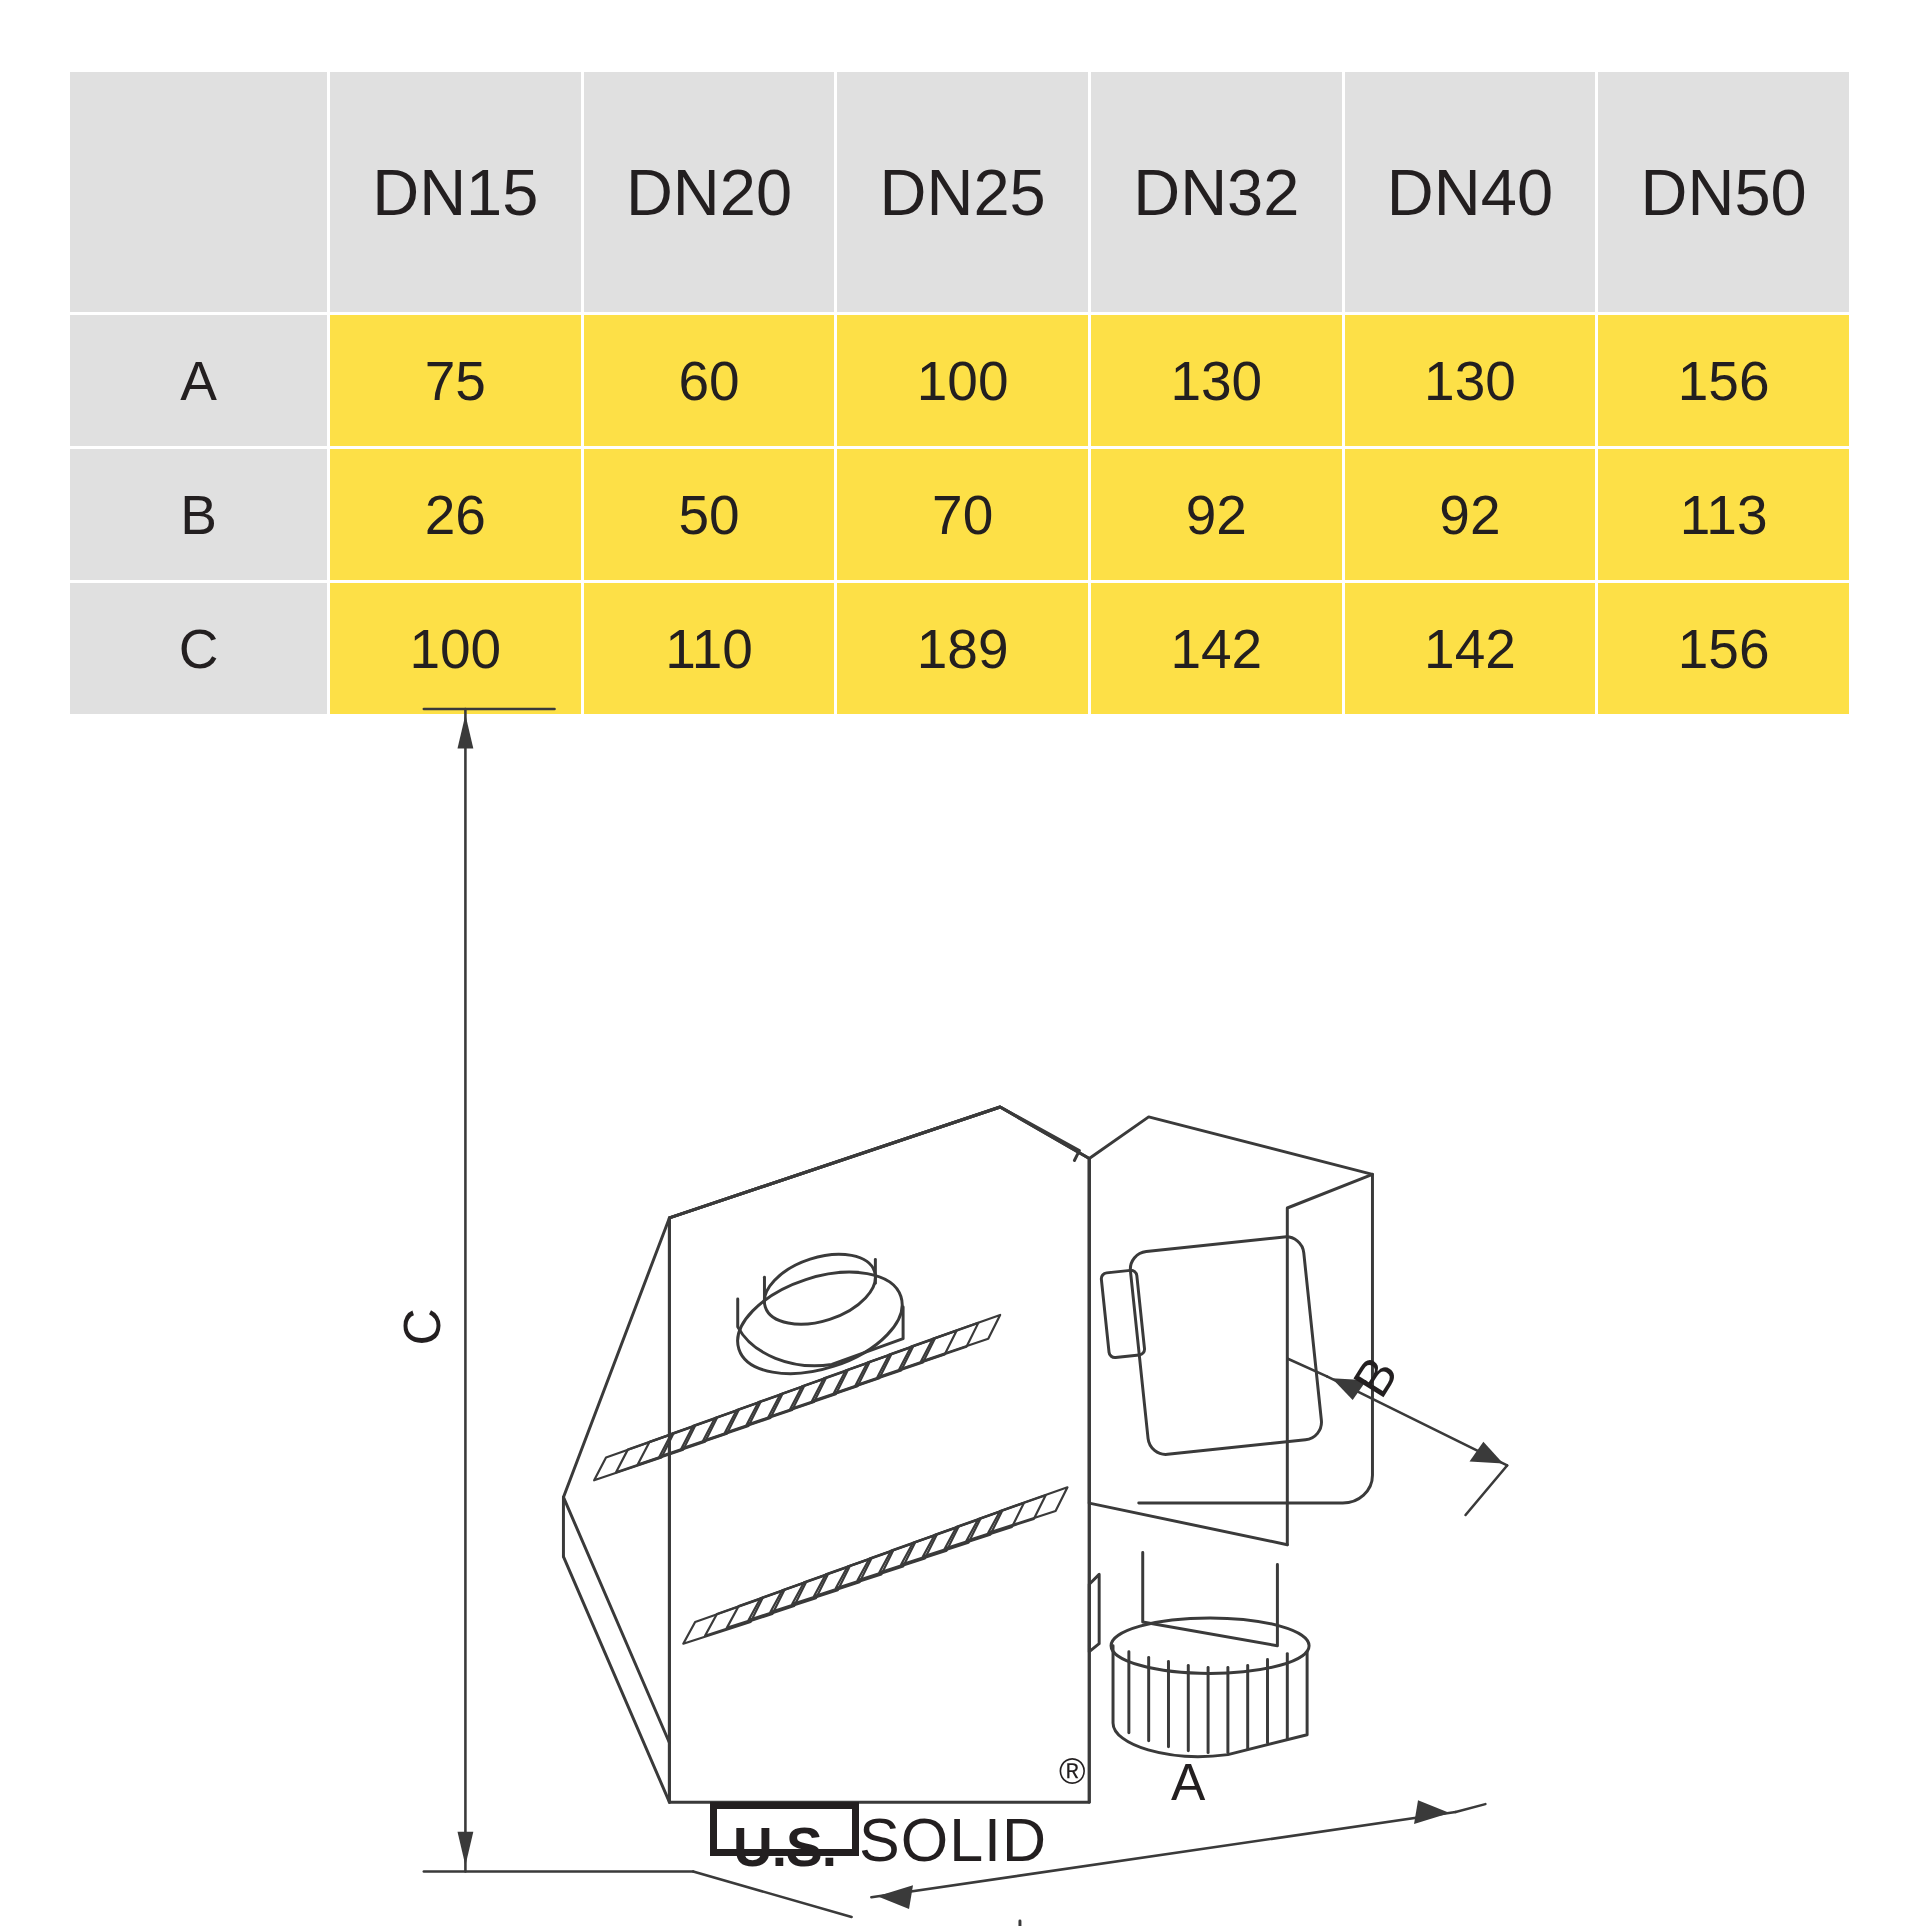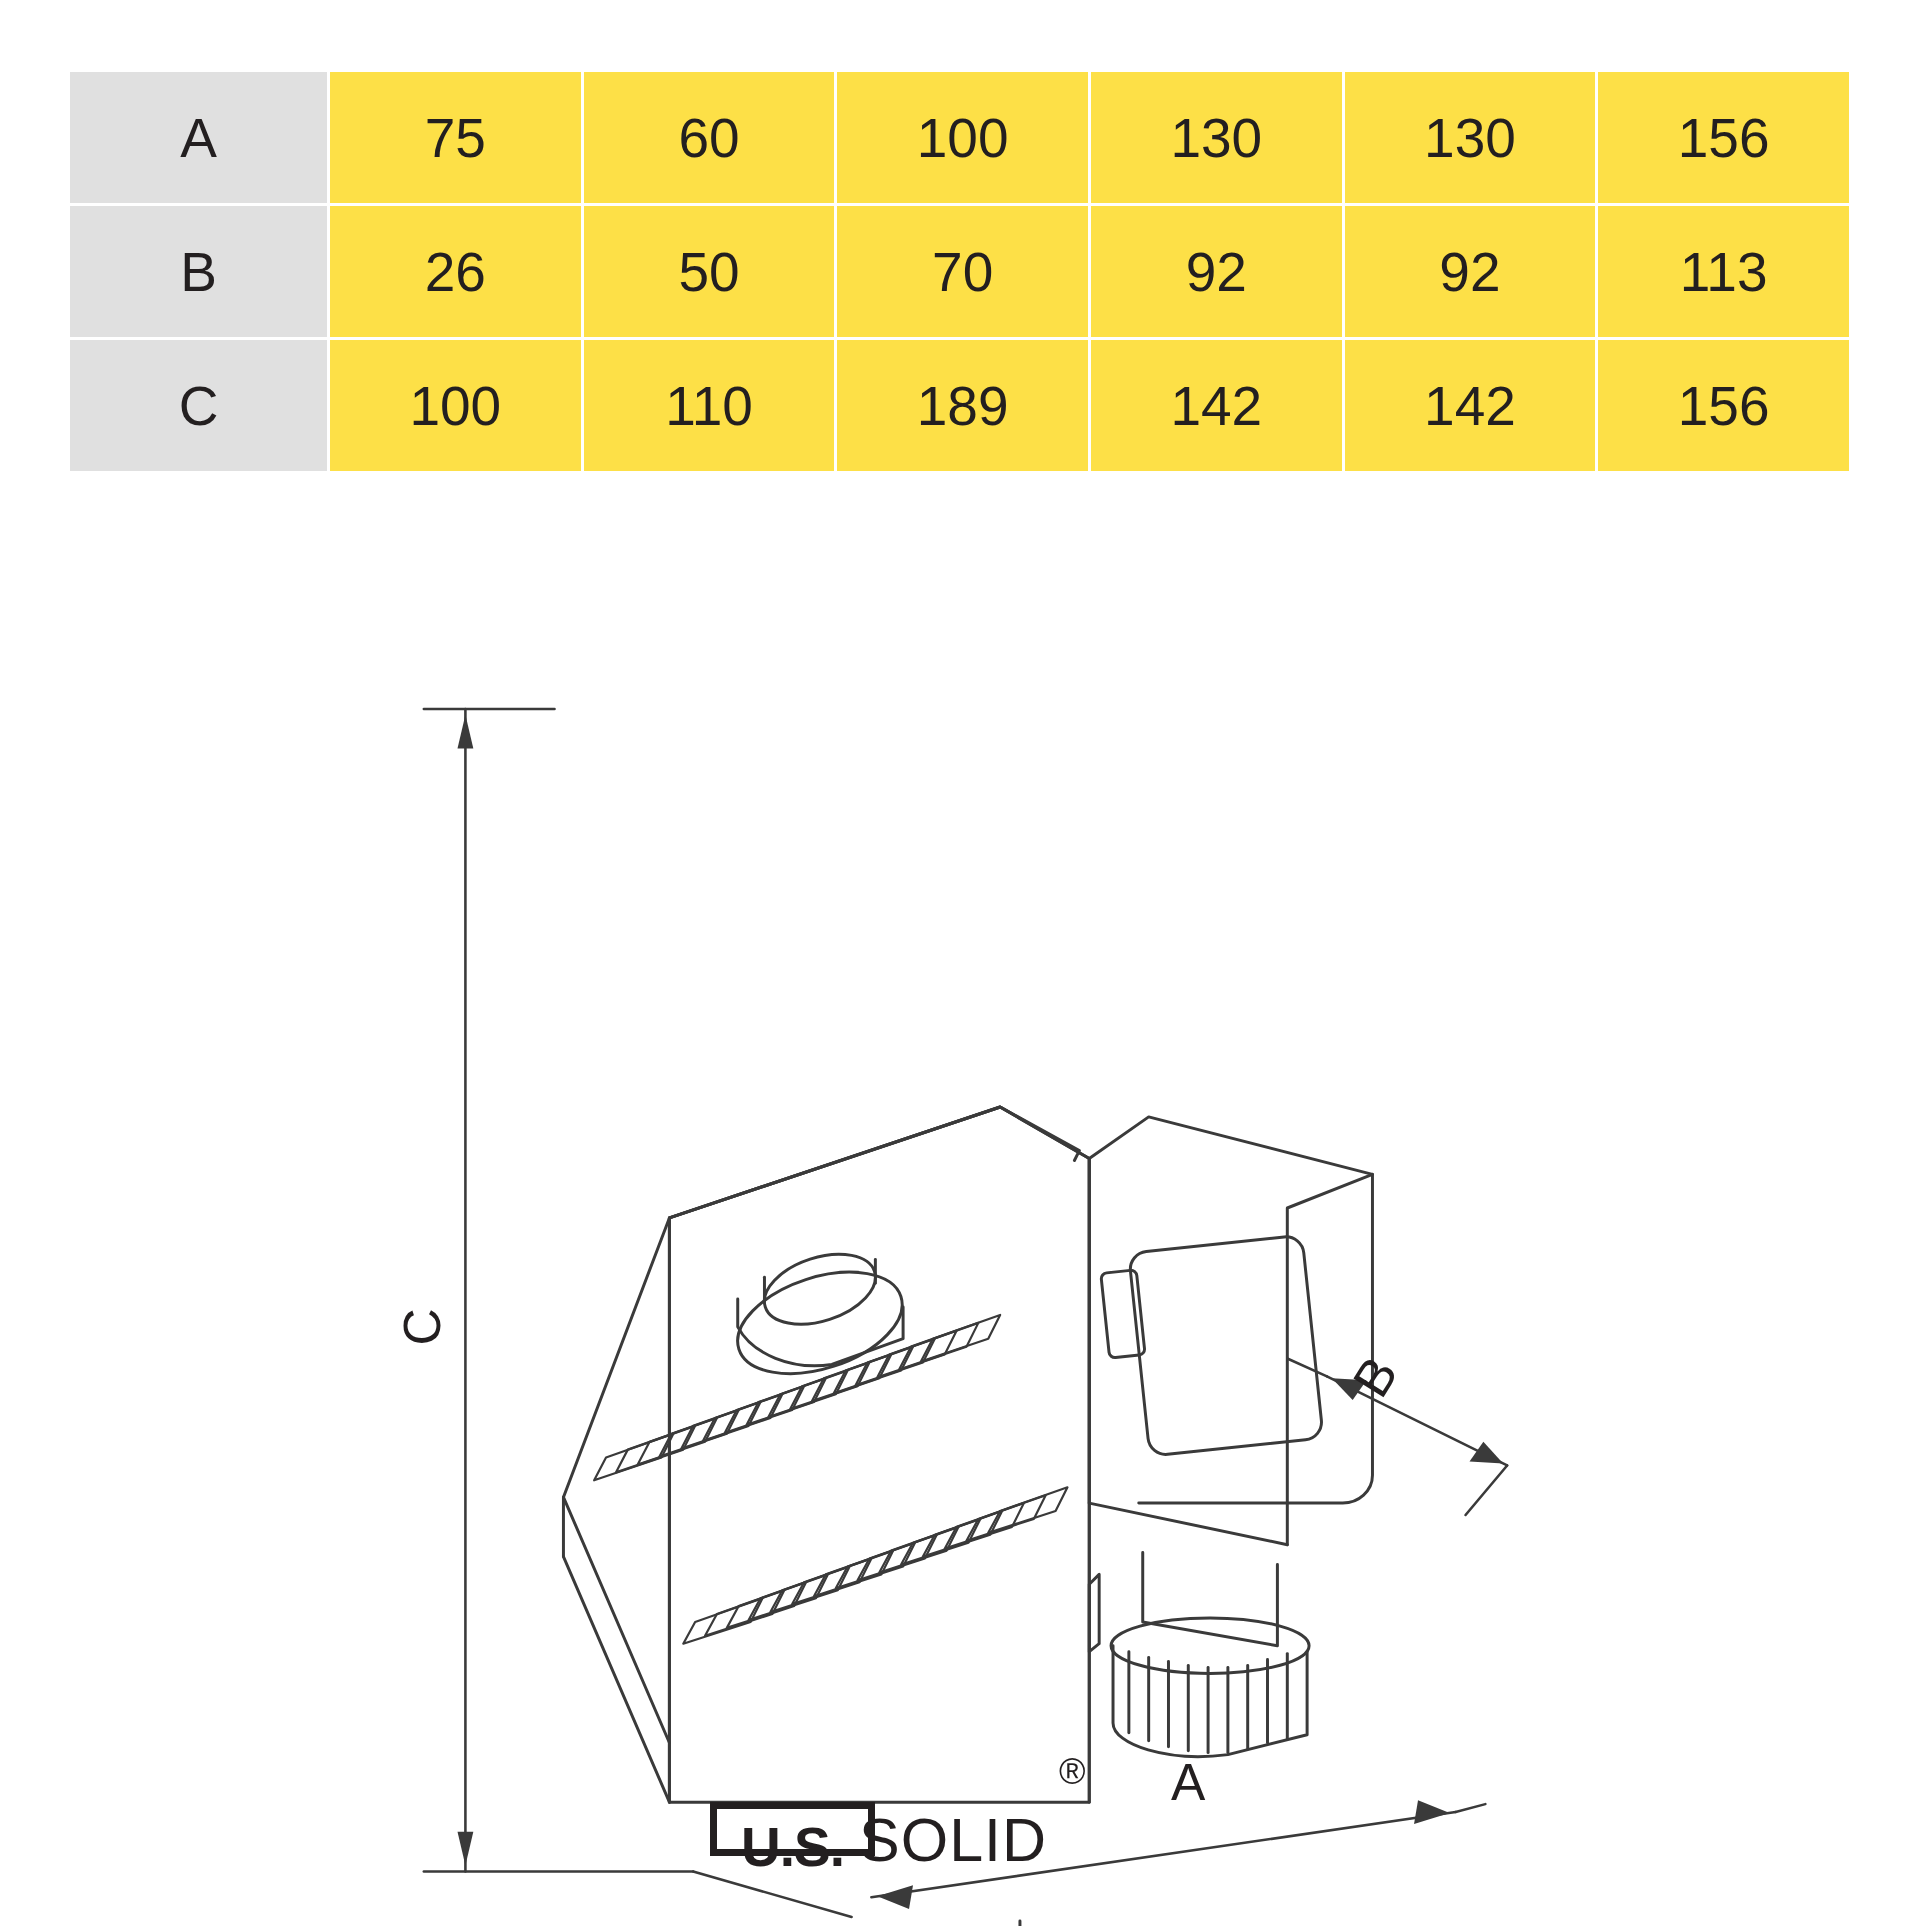--- a/index.html
+++ b/index.html
@@ -82,21 +82,21 @@
     position: absolute;
     left: 710px;
     top: 1109px;
     width: 356px;
     height: 91px;
   }
   .logo-us {
     position: absolute;
     left: 0; top: 0;
     border: 7px solid #231f20;
-    padding: 0 24px;
+    padding: 0 16px;
     font-size: 55px;
     font-weight: bold;
     letter-spacing: -1px;
     line-height: 77px;
     height: 54px;
     box-sizing: border-box;
     color: #231f20;
   }
   .logo-solid {
     position: absolute;
@@ -118,20 +118,29 @@
   }
 </style>
 </head>
 <body>
 
 <div id="sheet">
 
   <div id="dim-table-wrap">
     <table class="dim-table">
       <tbody>
+          <tr class="head-row">
+        <td class="corner rowlabel"></td>
+        <td>DN15</td>
+        <td>DN20</td>
+        <td>DN25</td>
+        <td>DN32</td>
+        <td>DN40</td>
+        <td>DN50</td>
+      </tr>
       <tr class="data-row">
         <td class="rowlabel">A</td>
         <td>75</td>
         <td>60</td>
         <td>100</td>
         <td>130</td>
         <td>130</td>
         <td>156</td>
       </tr>
       <tr class="data-row">

